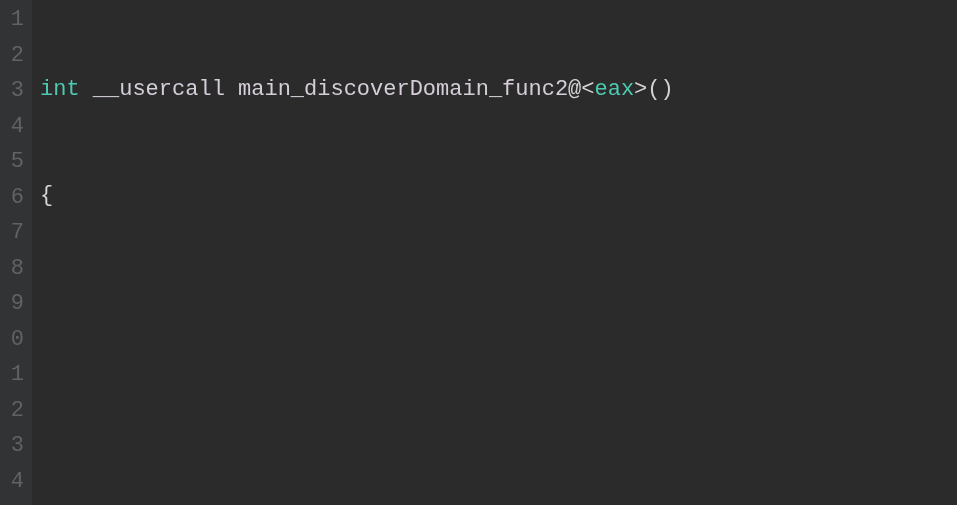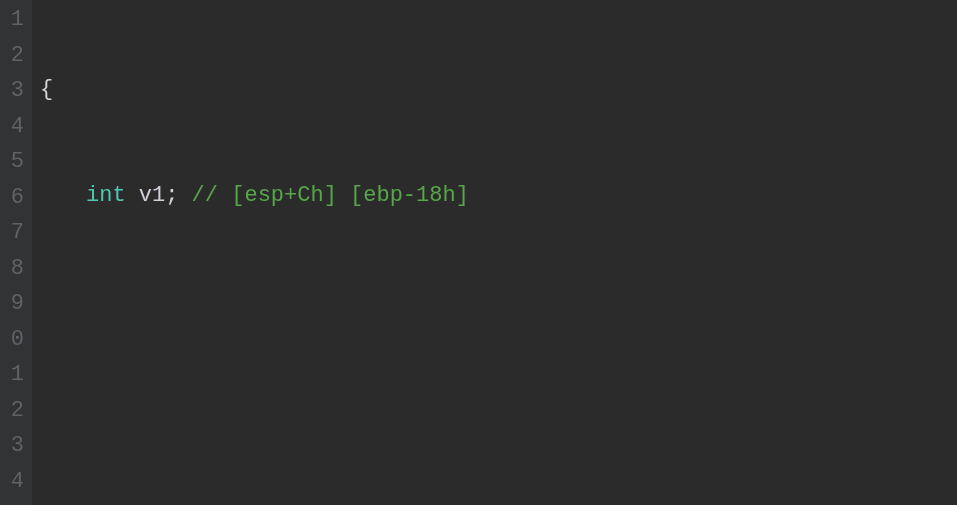--- a/index.html
+++ b/index.html
@@ -62,22 +62,22 @@
     <div>7</div>
     <div>8</div>
     <div>9</div>
     <div>0</div>
     <div>1</div>
     <div>2</div>
     <div>3</div>
     <div>4</div>
   </div>
   <div class="code">
+    <div class="code-line"><span class="type">int</span><span class="punct"> </span><span class="ident">__usercall main_discoverDomain_func2</span><span class="punct">@</span><span class="punct">&lt;</span><span class="register">eax</span><span class="punct">&gt;</span><span class="punct">()</span></div>
     <div class="code-line"><span class="punct">{</span></div>
-    <div class="code-line indent1"><span class="type">int</span><span class="punct"> </span><span class="ident">v1</span><span class="punct">;</span><span class="comment"> // [esp+Ch] [ebp-18h]</span></div>
     <div class="code-line"></div>
     
     
     
     
     
     
     
     
     

